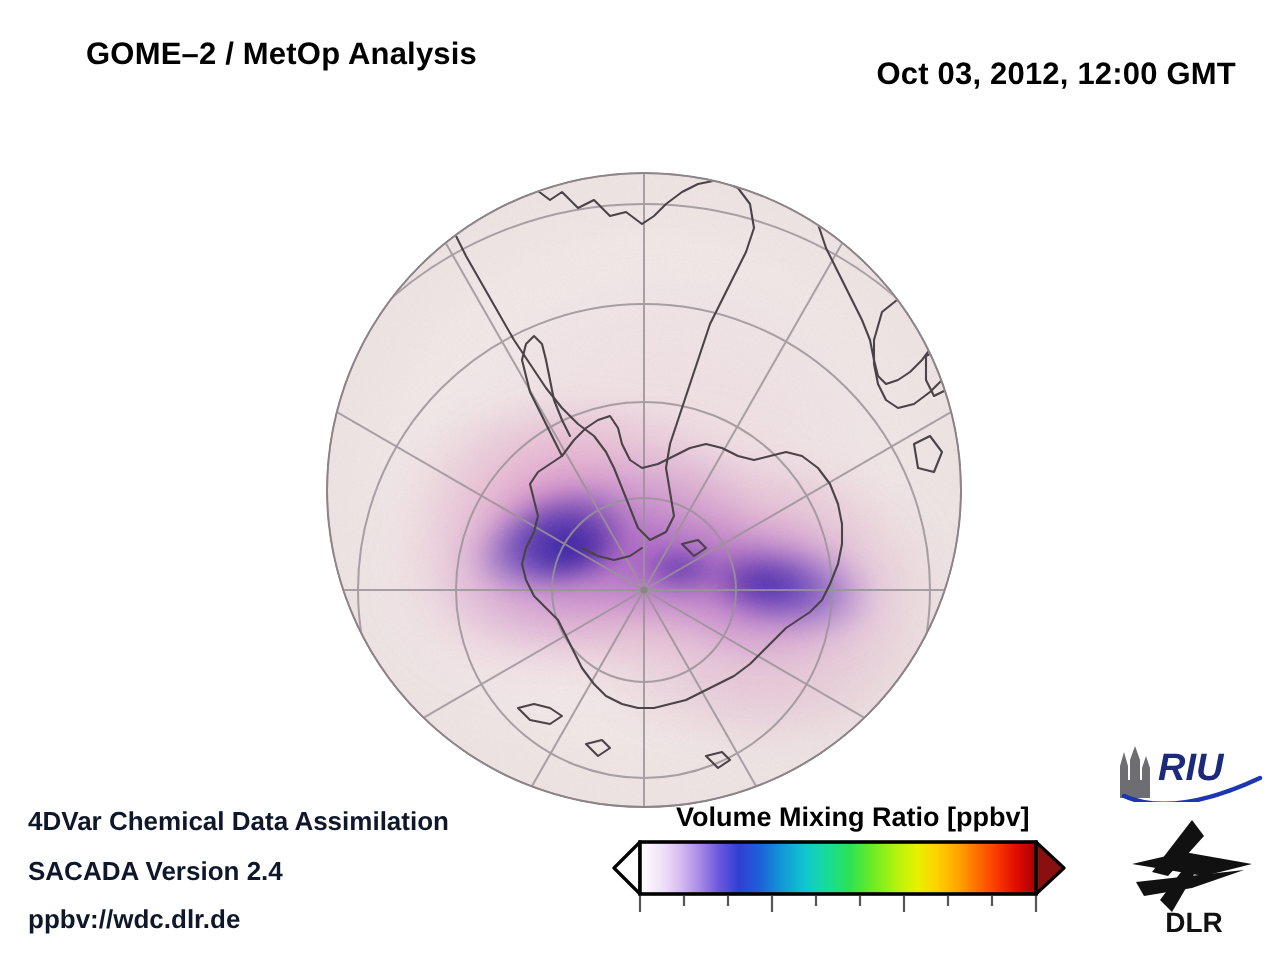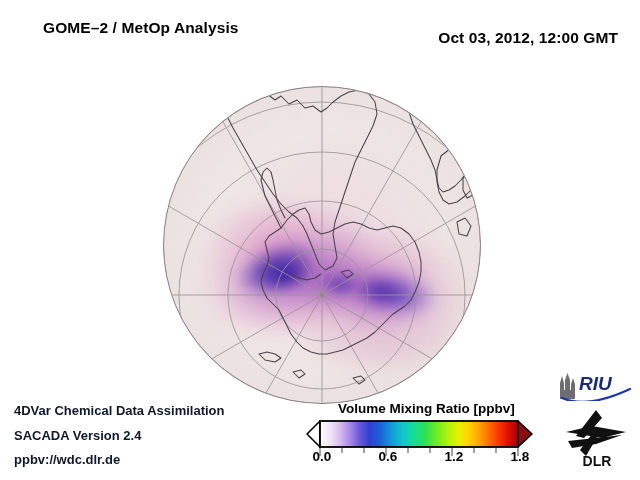--- a/index.html
+++ b/index.html
@@ -266,26 +266,20 @@
       <line x1="80" y1="28" x2="80" y2="36"></line>
       <line x1="102" y1="28" x2="102" y2="33"></line>
       <line x1="124" y1="28" x2="124" y2="33"></line>
       <line x1="146" y1="28" x2="146" y2="36"></line>
       <line x1="168" y1="28" x2="168" y2="33"></line>
       <line x1="190" y1="28" x2="190" y2="33"></line>
       <line x1="212" y1="28" x2="212" y2="36"></line>
     </g>
   </svg>
 
-  <div id="cbar-ticklabels">
-    <span class="cb-lab" style="left:16px;">0.0</span>
-    <span class="cb-lab" style="left:82px;">0.6</span>
-    <span class="cb-lab" style="left:148px;">1.2</span>
-    <span class="cb-lab" style="left:214px;">1.8</span>
-  </div>
 
   <svg id="riu-logo" viewBox="0 0 78 30">
     <g fill="#6e6e72">
       <path d="M4,28 L4,12 L6,5 L8,12 L8,28 Z"></path>
       <path d="M9,28 L9,9 L11.5,2 L14,9 L14,28 Z"></path>
       <path d="M15,28 L15,13 L17,7 L19,13 L19,28 Z"></path>
       <rect x="4" y="19" width="15" height="9"></rect>
     </g>
     <text x="23" y="19" font-family="'Liberation Sans',sans-serif" font-size="19" font-weight="bold" font-style="italic" fill="#1b2a7a">RIU</text>
     <path d="M 6,27 C 22,34 44,32 74,18" fill="none" stroke="#1b36b0" stroke-width="2.2" stroke-linecap="round"></path>

